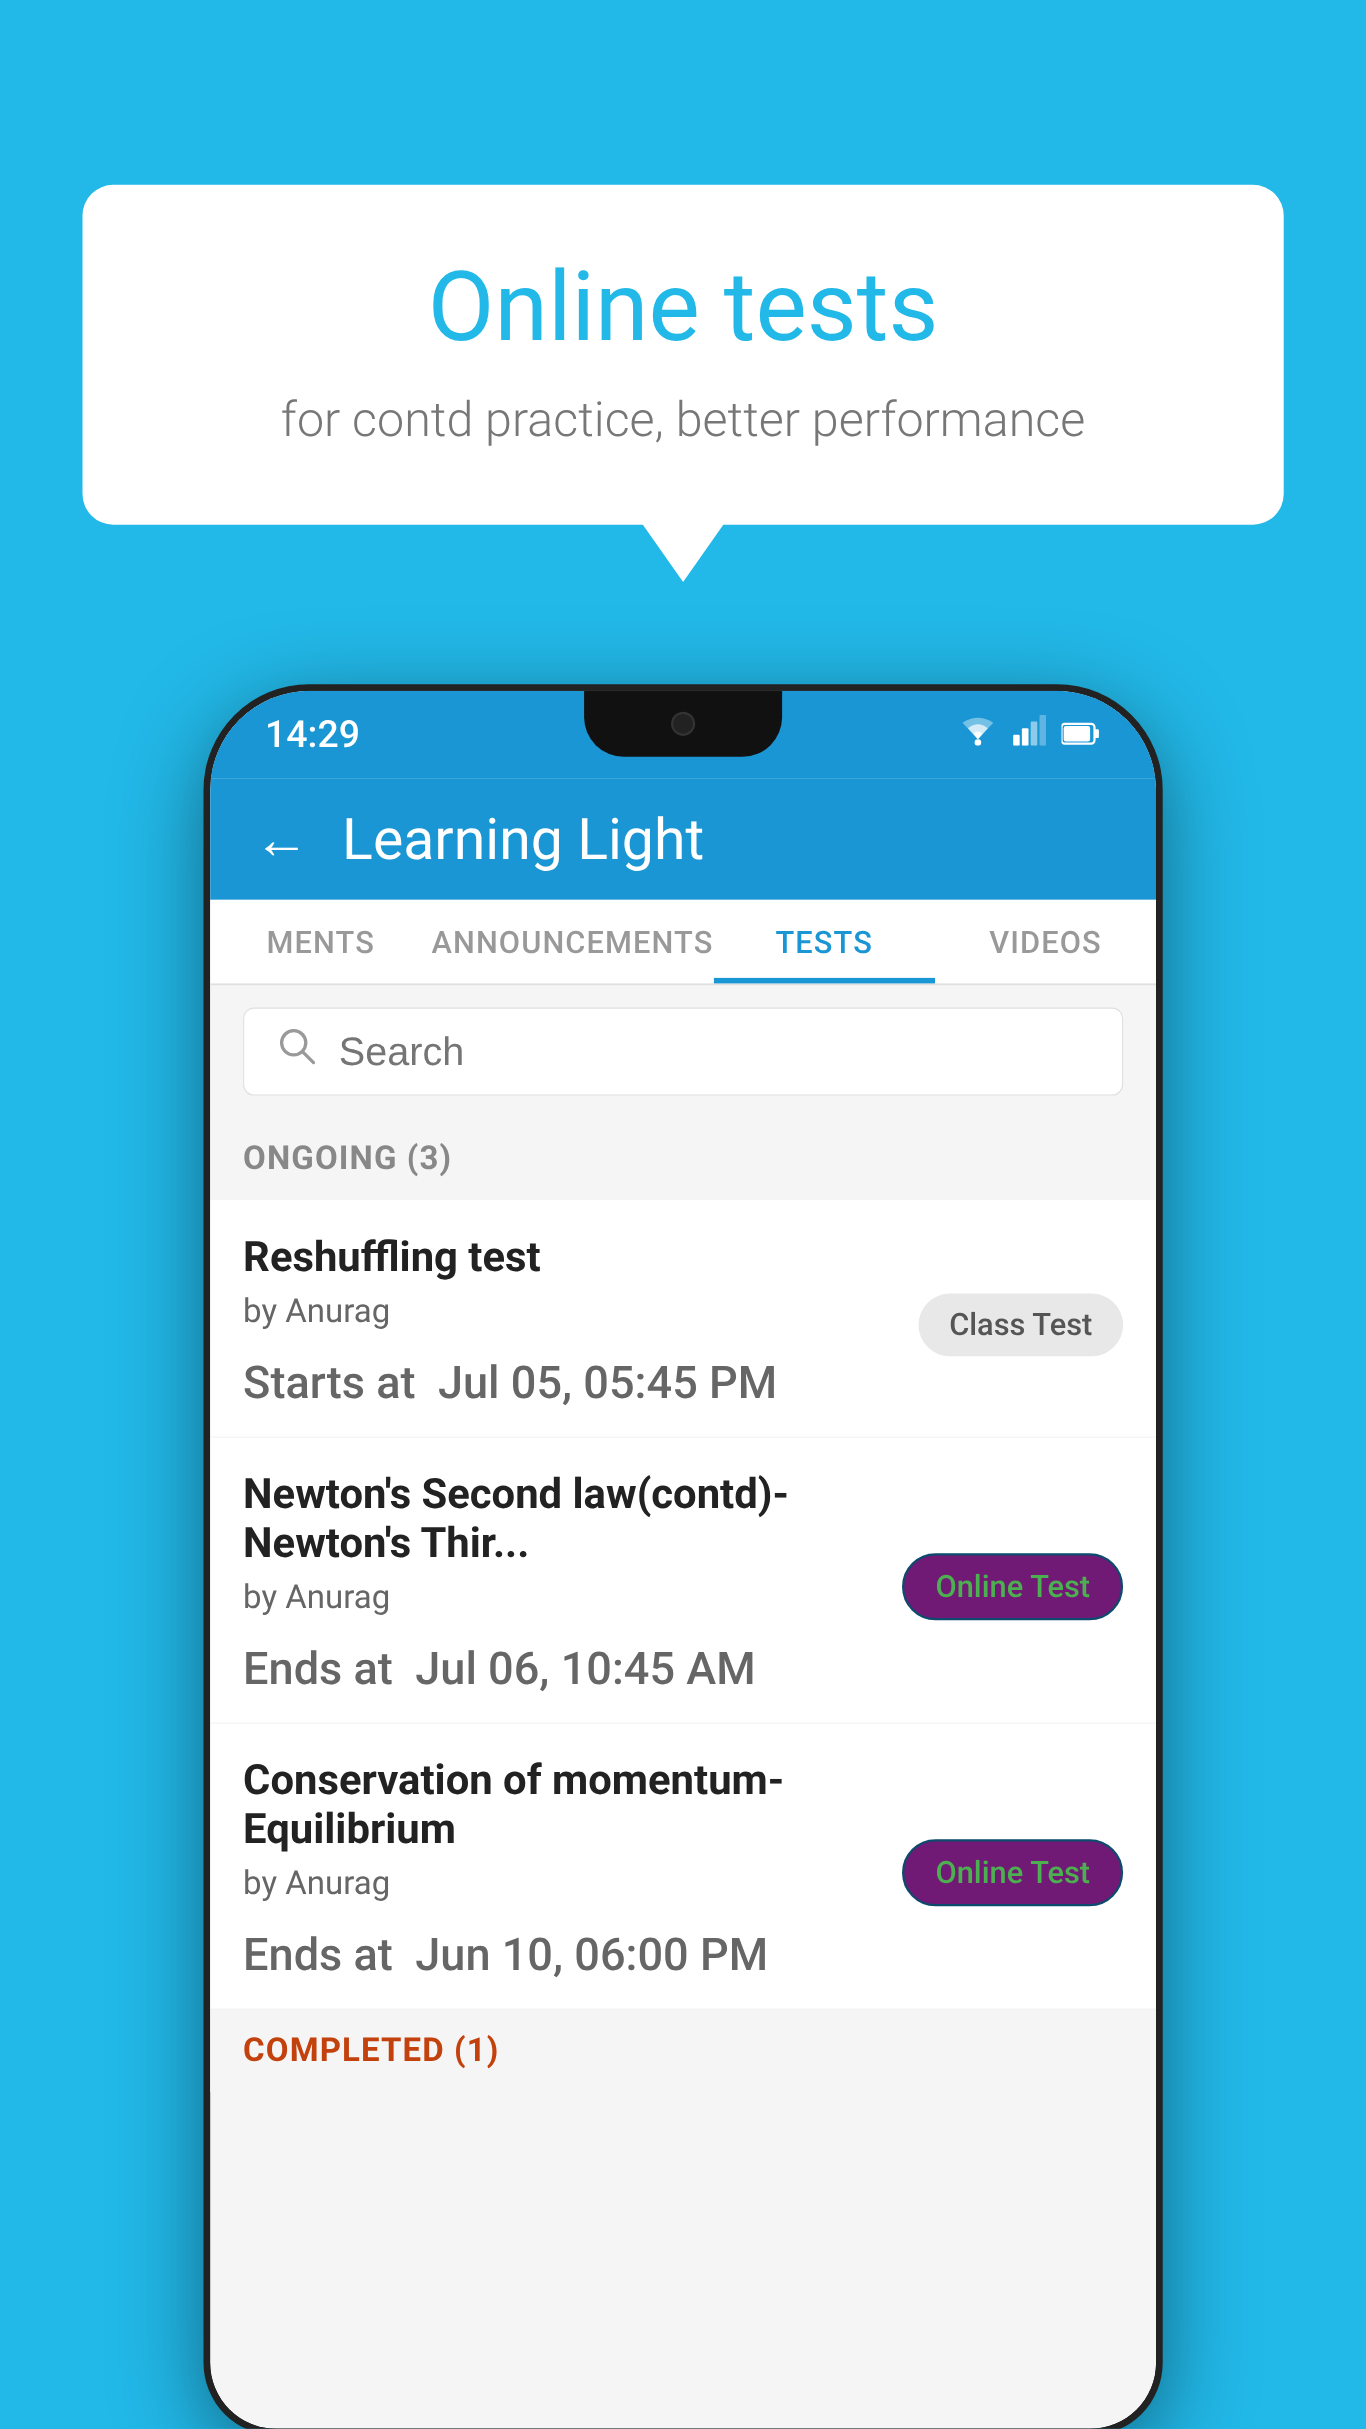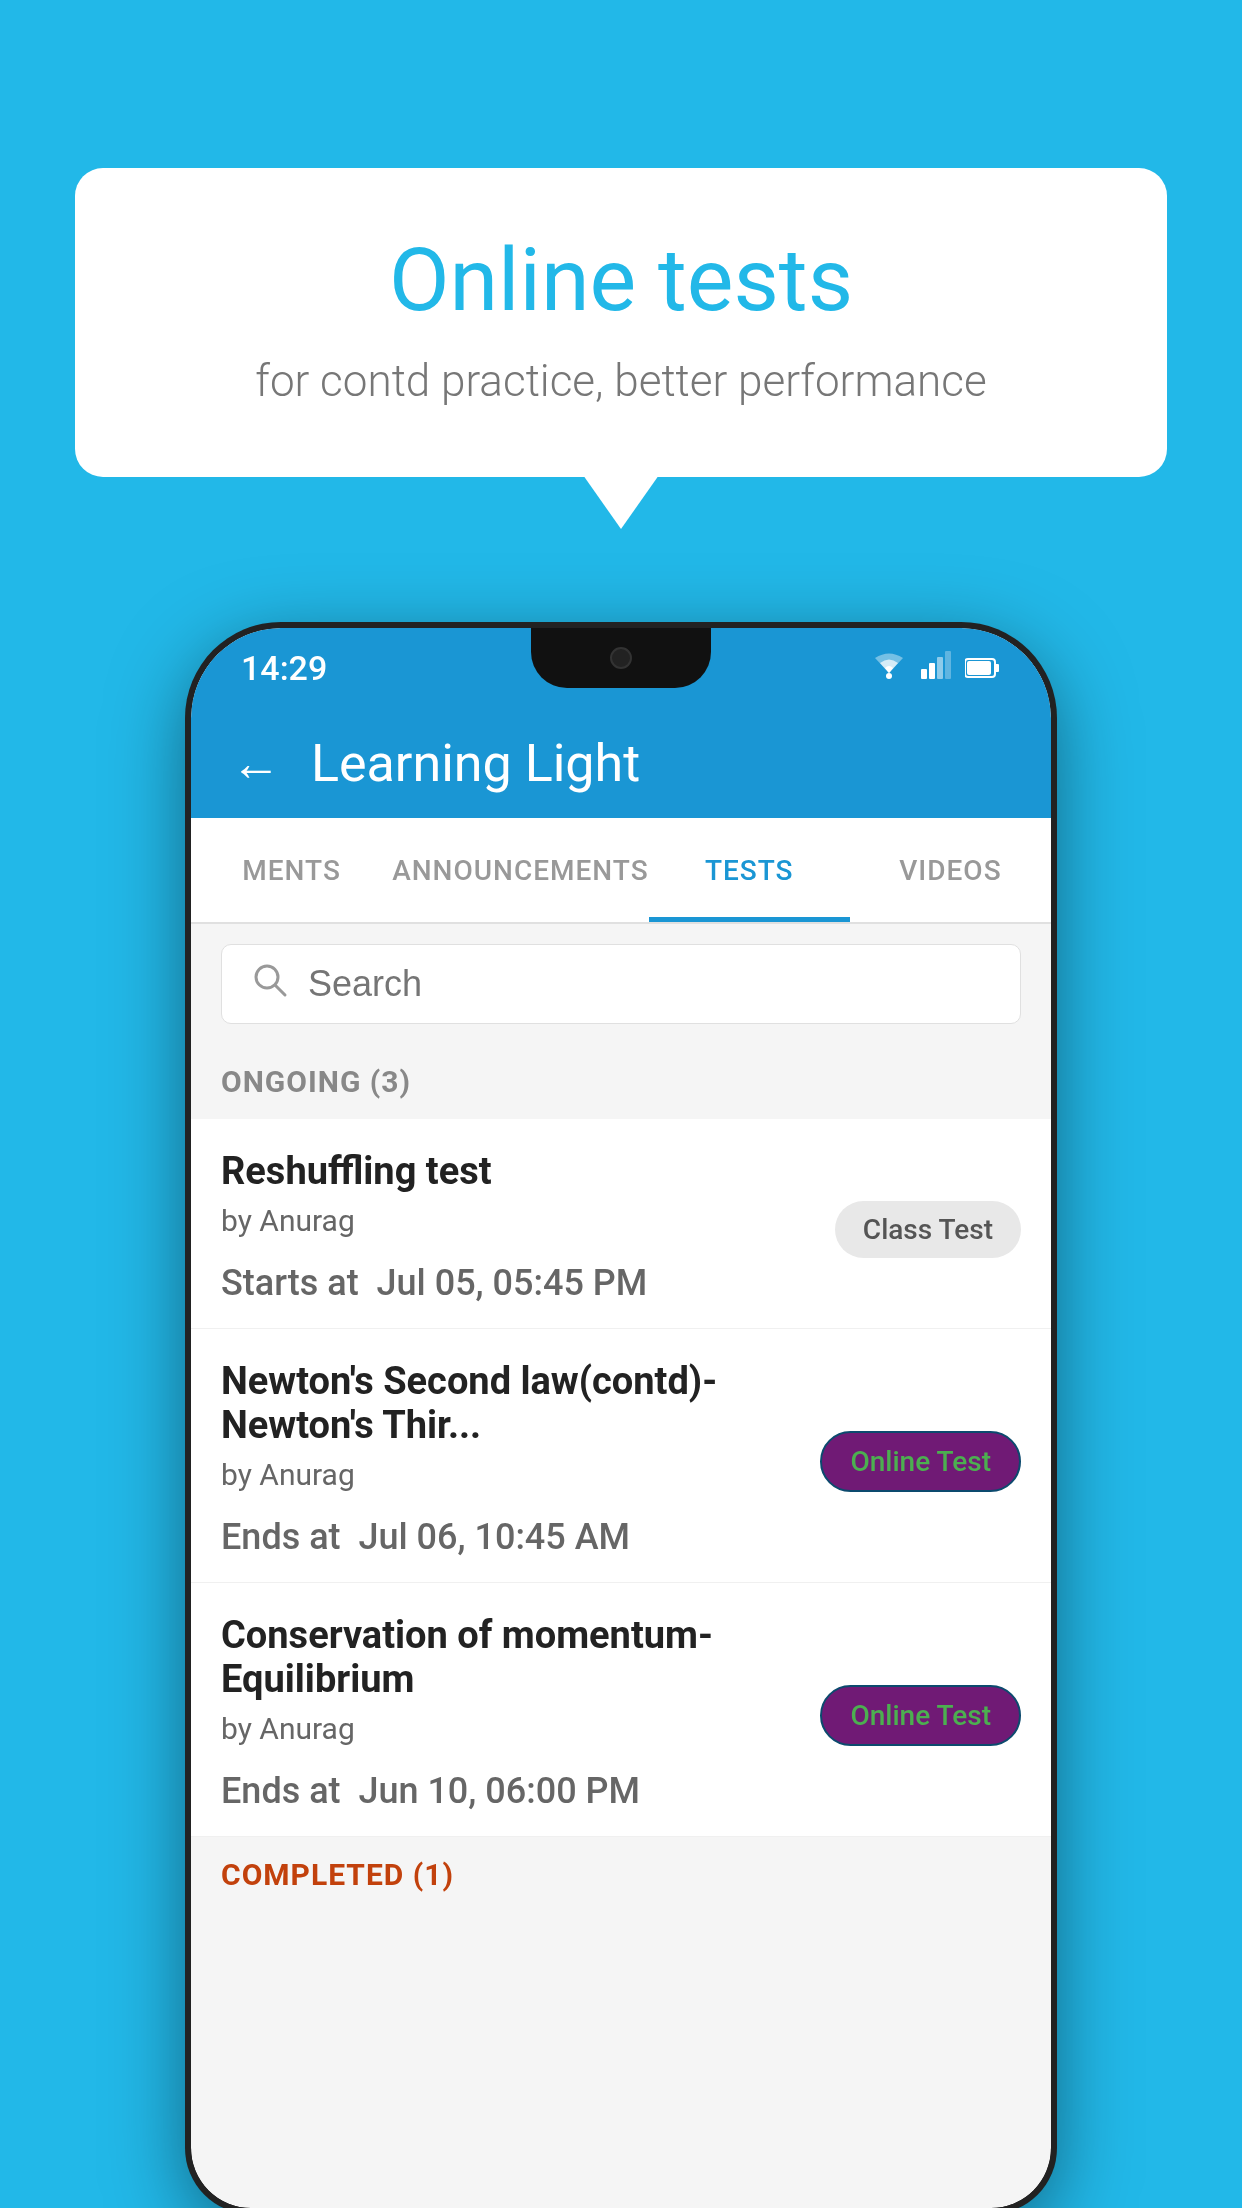--- a/index.html
+++ b/index.html
@@ -145,21 +145,21 @@
 
     .app-bar-title {
       color: white;
       font-size: 52px;
       font-weight: 400;
     }
 
     
     .tabs-bar {
       background: white;
-      height: 106px;
+      height: 78px;
       display: flex;
       align-items: center;
       border-bottom: 2px solid #e0e0e0;
     }
 
     .tab {
       flex: 1;
       text-align: center;
       font-size: 28px;
       font-weight: 500;
@@ -241,21 +241,21 @@
       margin-bottom: 10px;
     }
 
     .test-author {
       font-size: 30px;
       color: #666;
       margin-bottom: 6px;
     }
 
     .test-time {
-      font-size: 36px;
+      font-size: 41px;
       color: #666;
       margin-top: 24px;
     }
 
     .test-time span {
       font-weight: 500;
     }
 
     .badge {
       border-radius: 40px;

